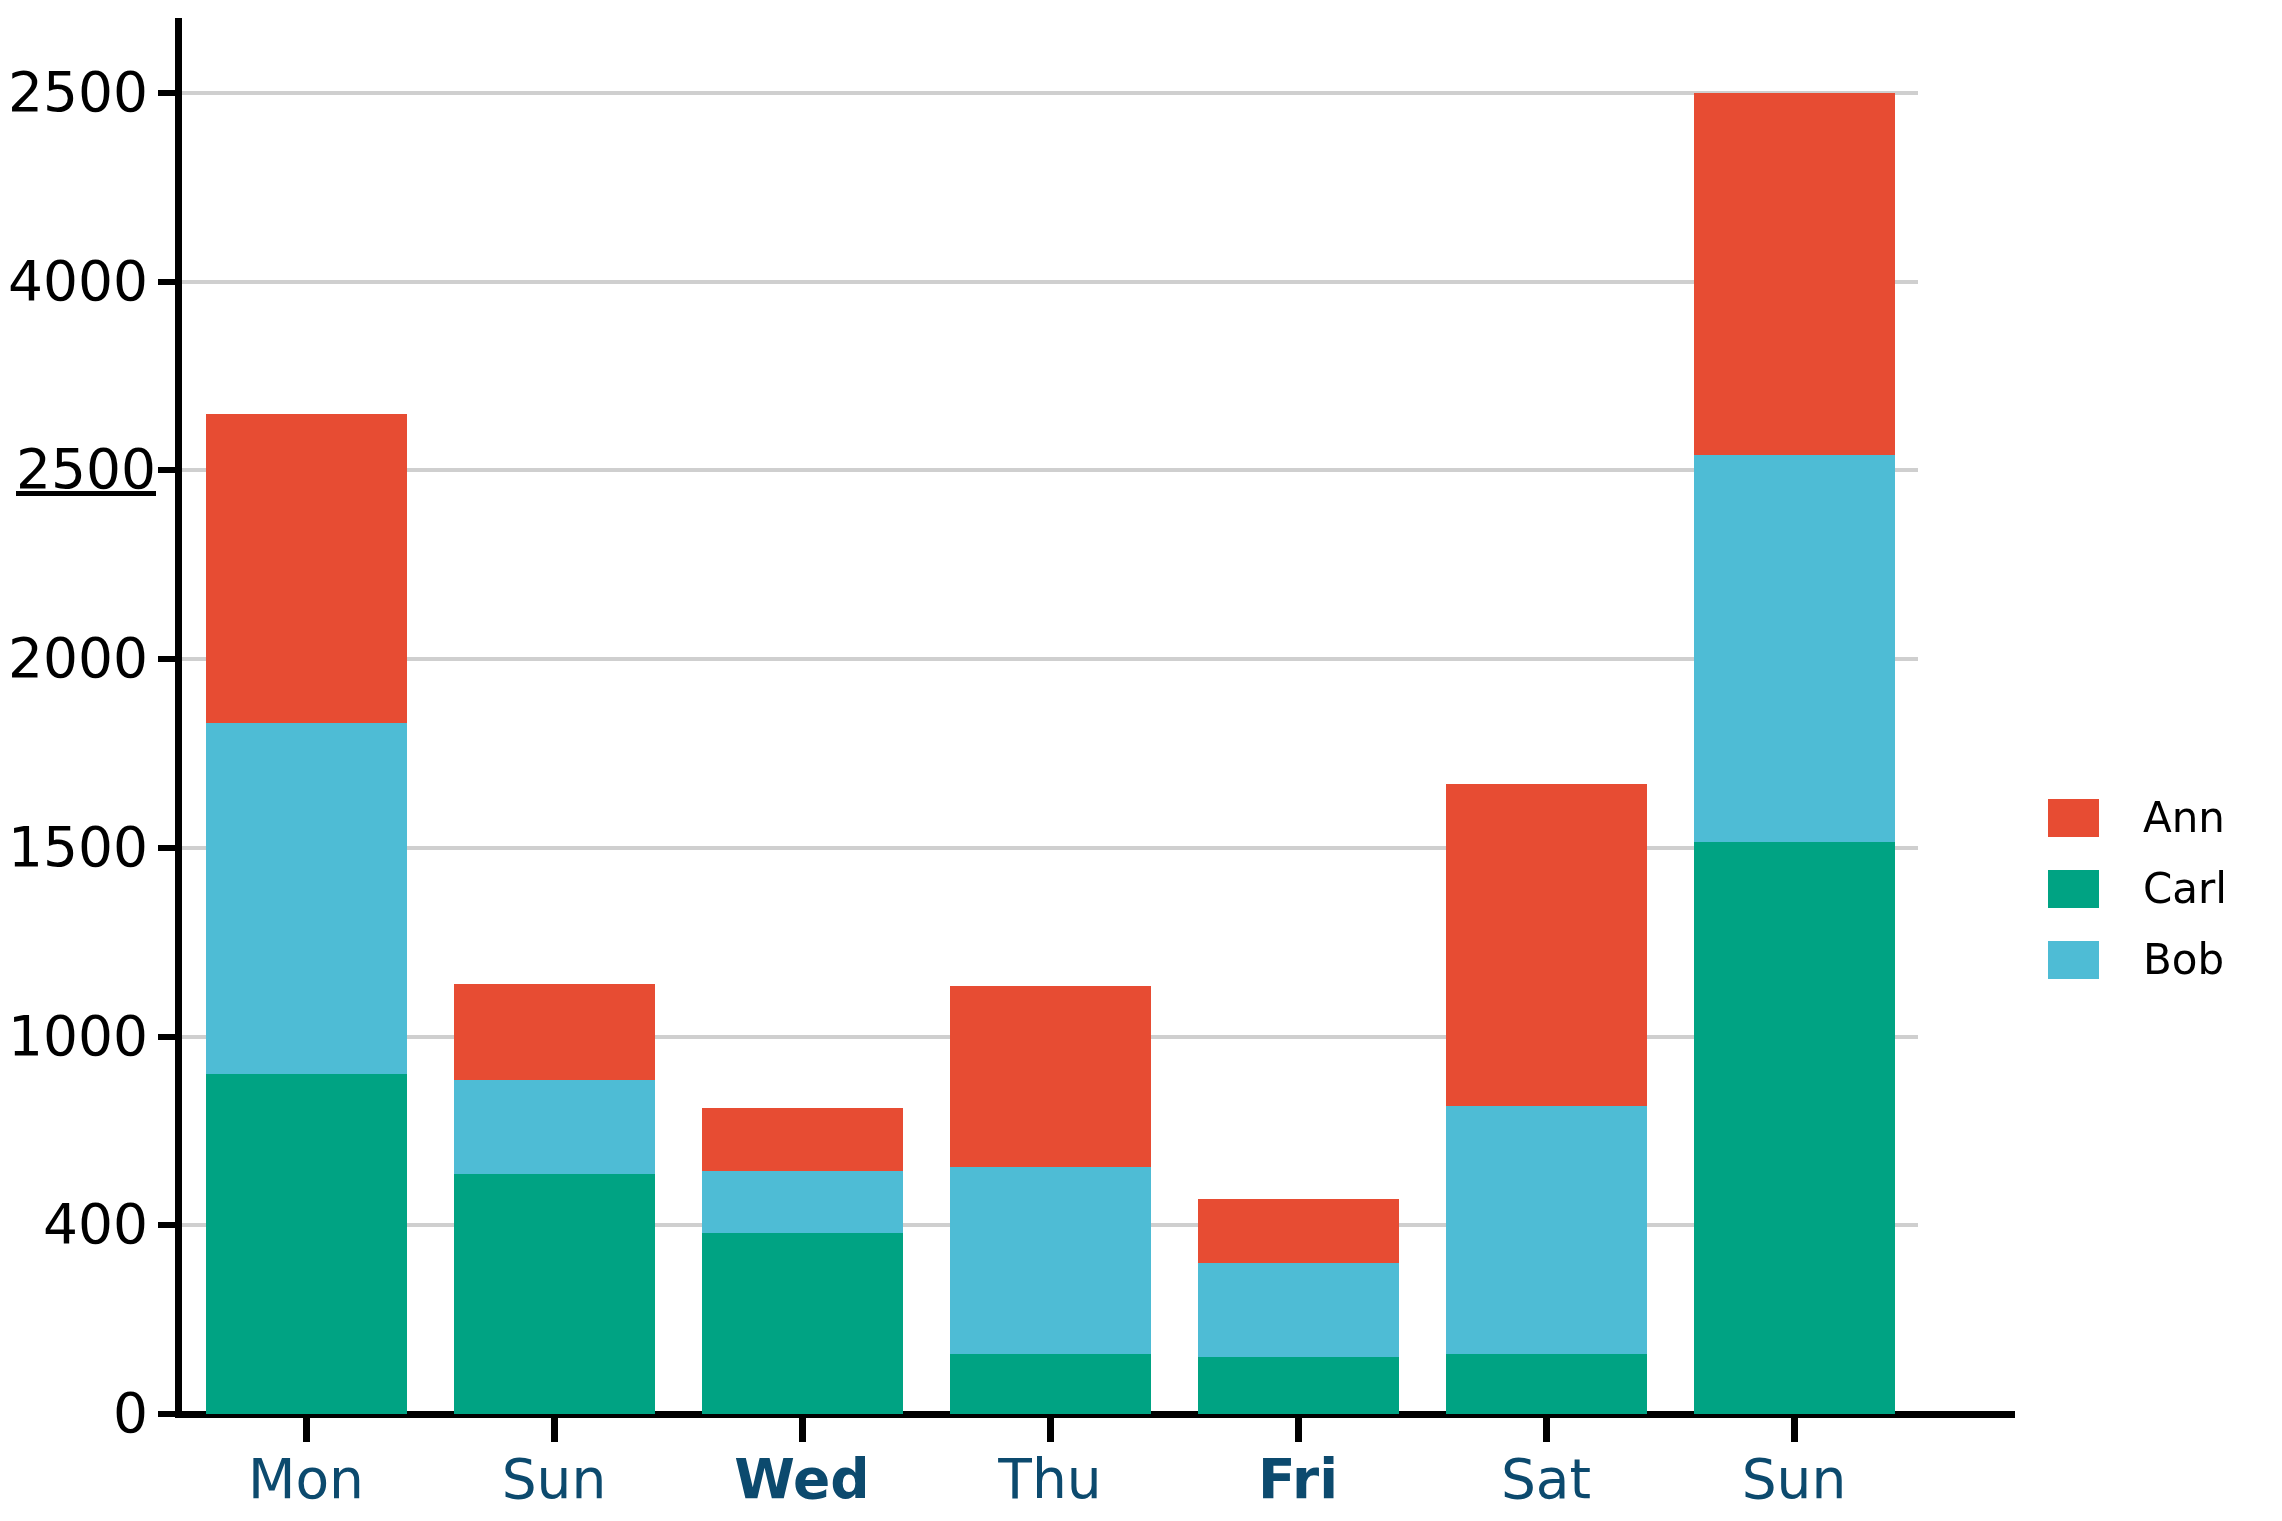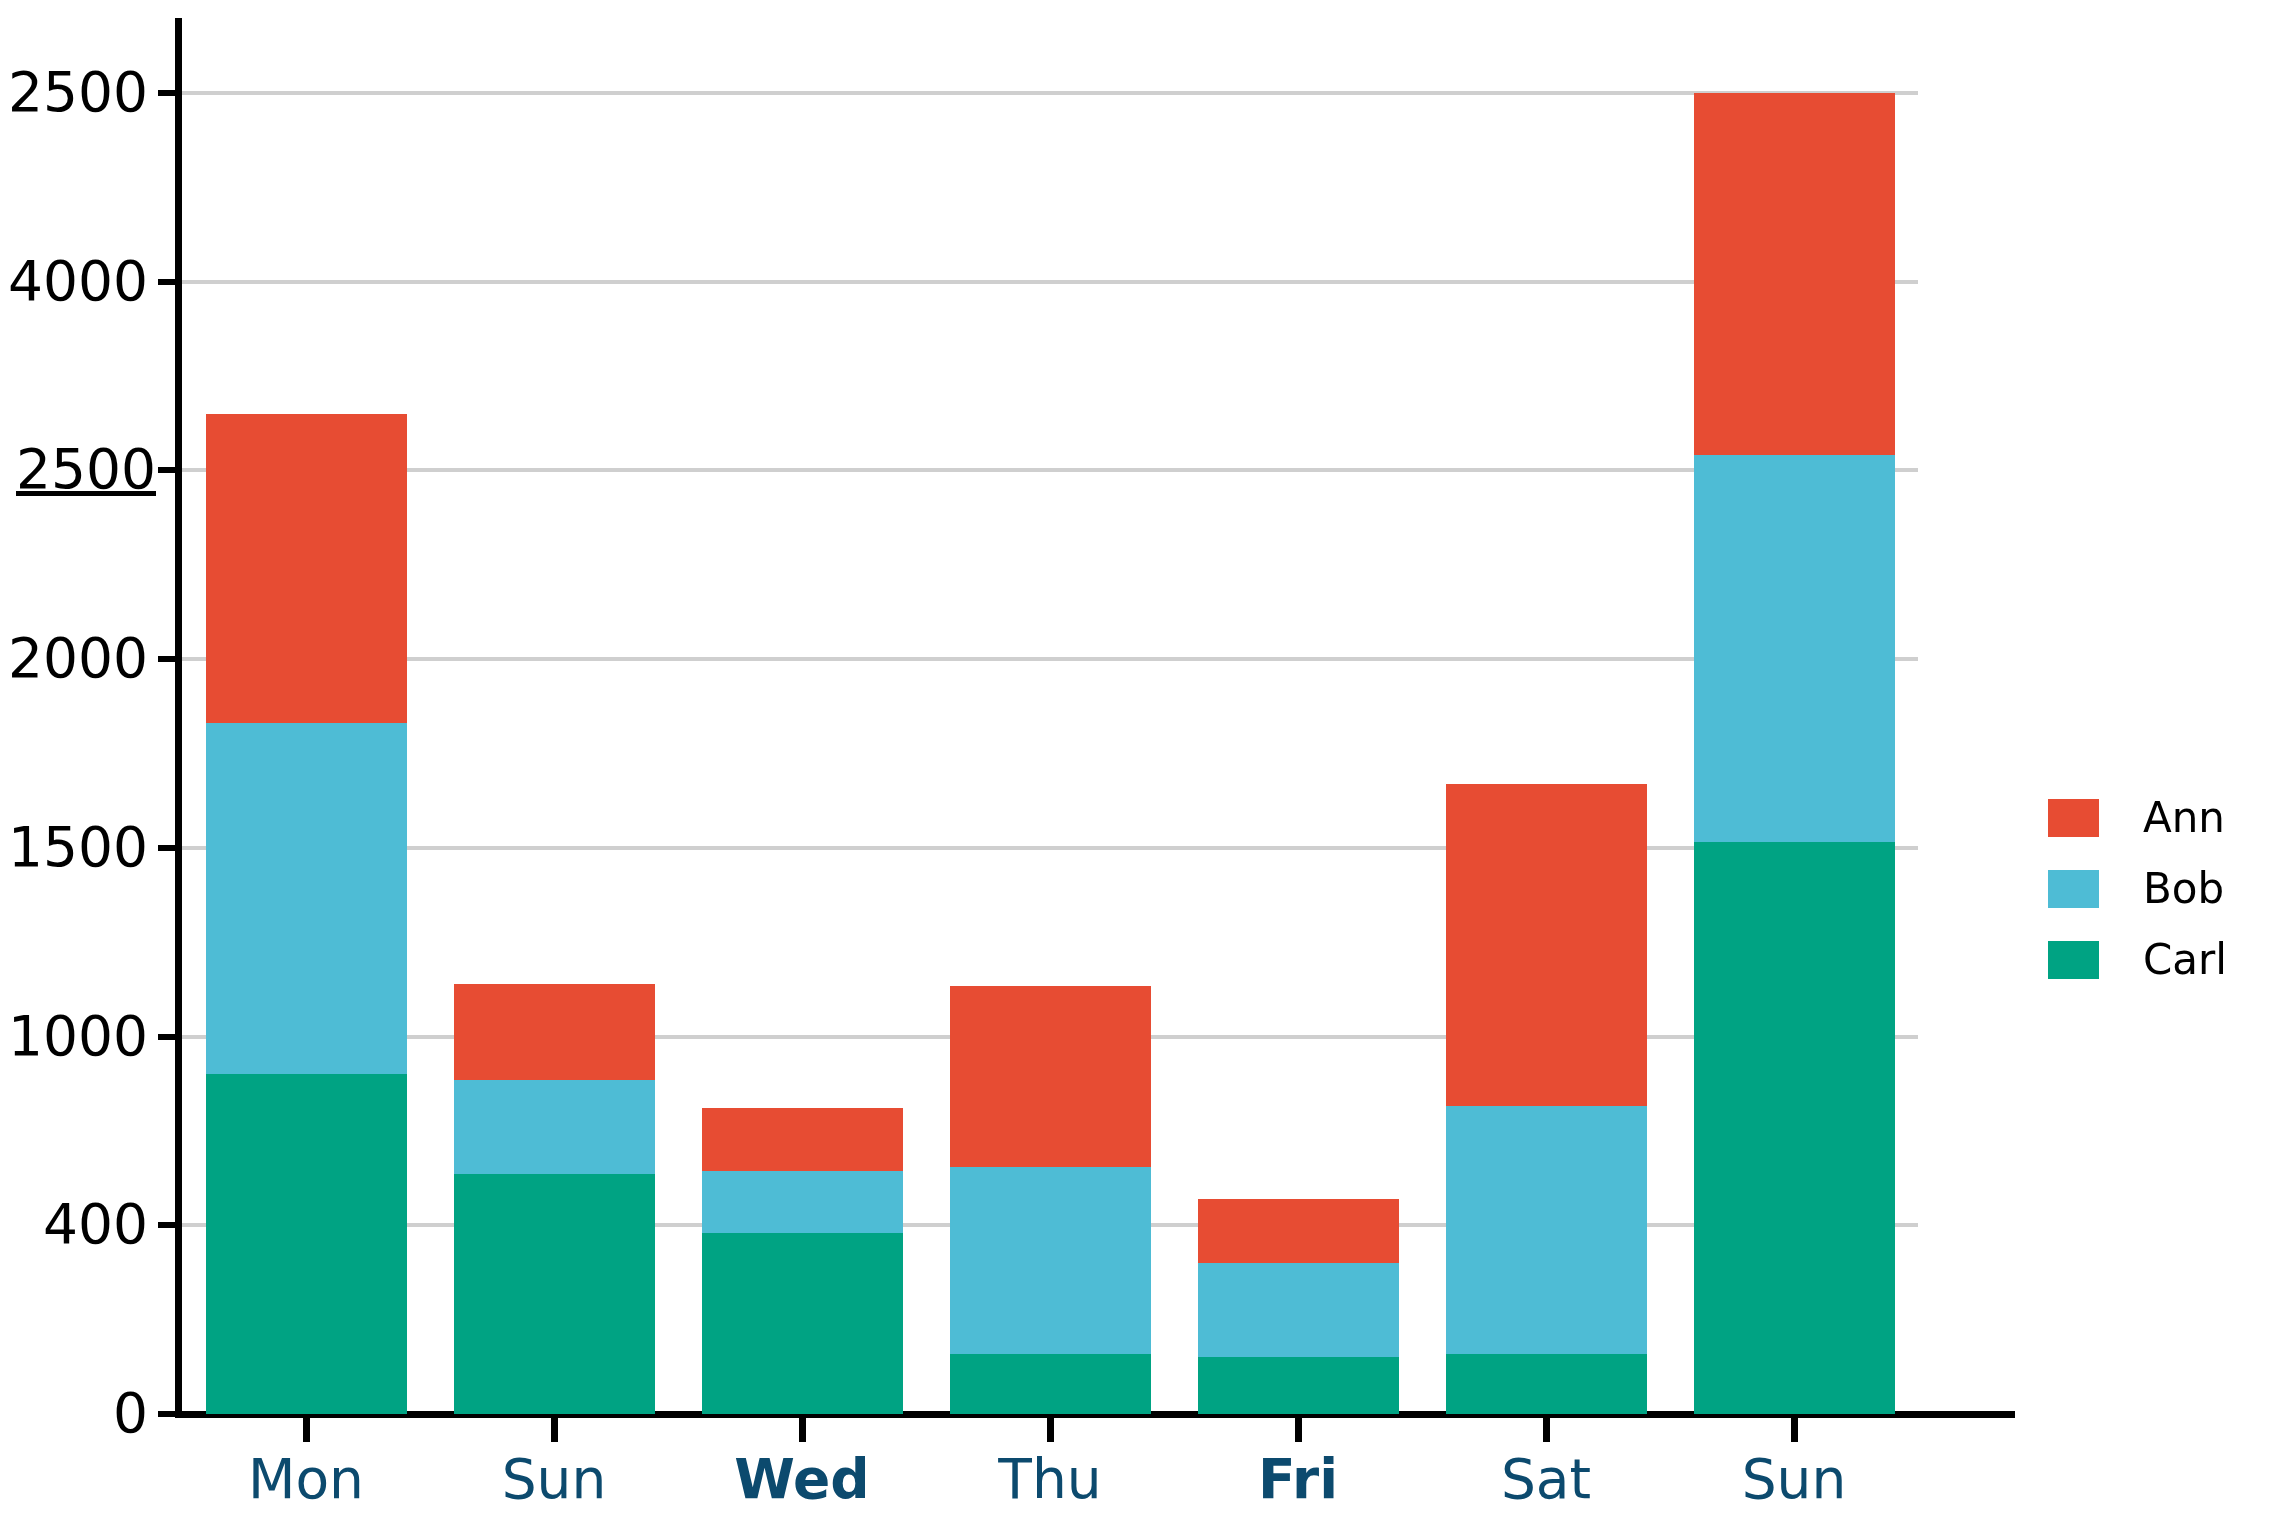--- a/index.html
+++ b/index.html
@@ -217,22 +217,22 @@
         <div class="bar-seg" title="Ann Sun: 960" style="background: rgb(231, 76, 51); top: 93px; height: 362.331px;"></div>
       </div>
     </div>
 
   <div class="legend" id="legend">
       <div class="legend-item">
         <div class="legend-swatch" style="background: rgb(231, 76, 51);"></div>
         <div class="legend-label">Ann</div>
       </div>
       <div class="legend-item">
+        <div class="legend-swatch" style="background: rgb(0, 163, 131);"></div>
+        <div class="legend-label">Carl</div>
+      </div>
+      <div class="legend-item">
         <div class="legend-swatch" style="background: rgb(78, 188, 213);"></div>
         <div class="legend-label">Bob</div>
       </div>
-      <div class="legend-item">
-        <div class="legend-swatch" style="background: rgb(0, 163, 131);"></div>
-        <div class="legend-label">Carl</div>
-      </div>
     </div>
 
 </div>
 
 </body></html>

